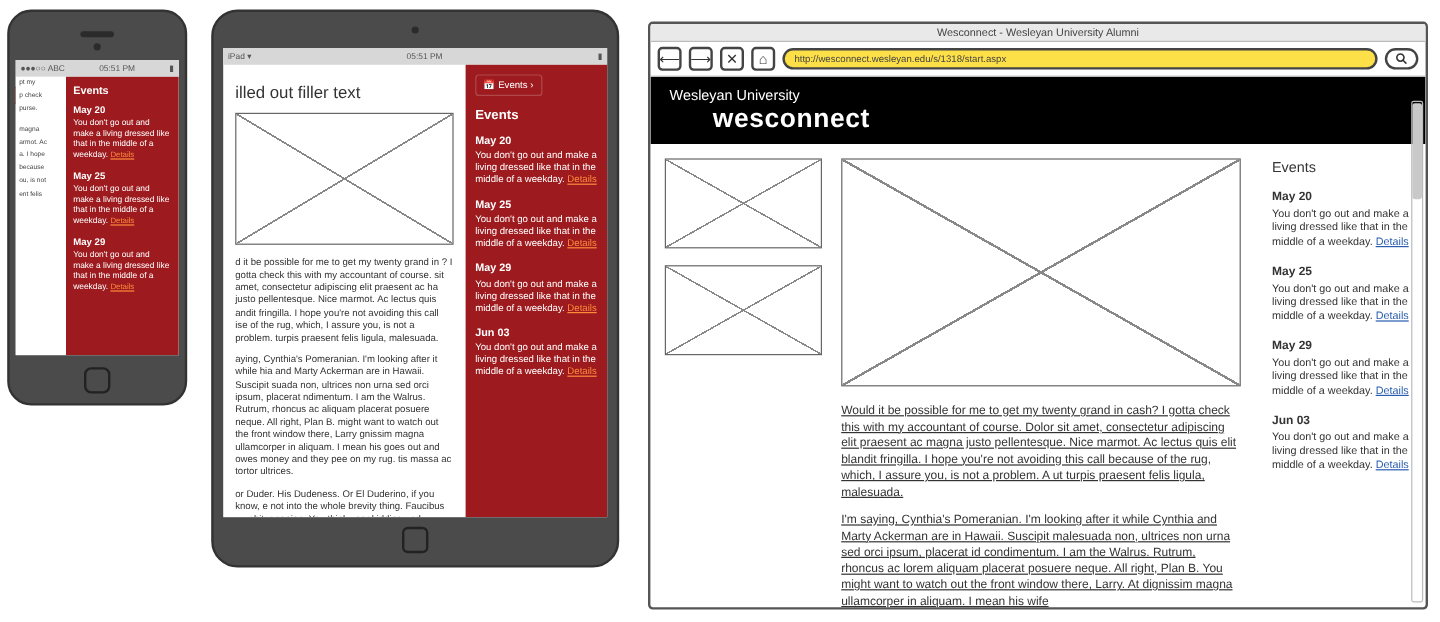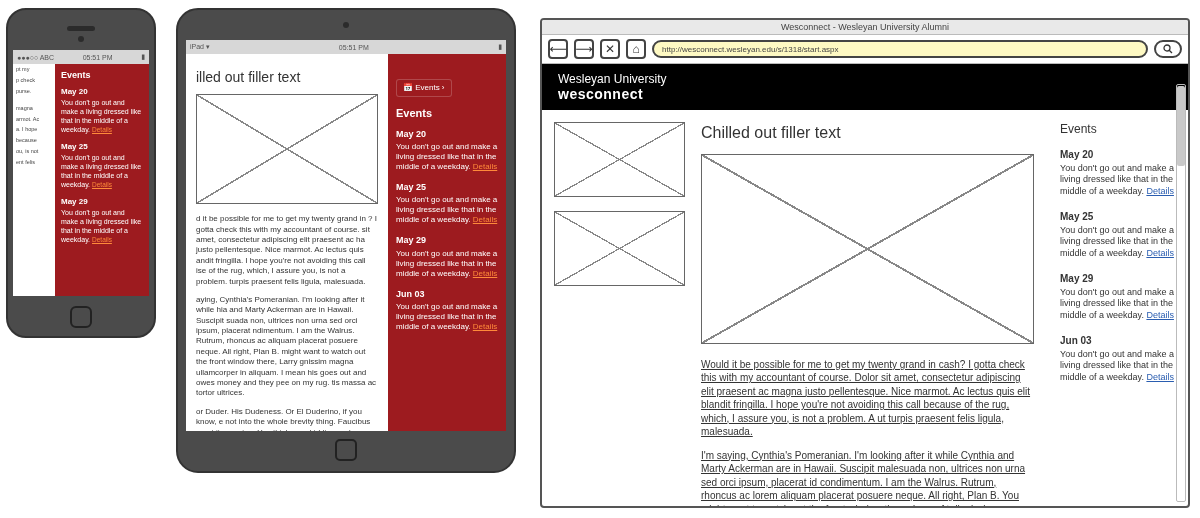--- a/index.html
+++ b/index.html
@@ -63,48 +63,48 @@
   .tablet .content h2 { font-size:14px; margin:6px 0 8px; font-weight:normal;}
   .tablet .imgbox { border:1.5px solid #666; height:110px; margin-bottom:10px; position:relative;}
   .tablet .imgbox::before, .tablet .imgbox::after {
     content:""; position:absolute; left:0; right:0; top:0; bottom:0;
   }
   .tablet .imgbox::before { background:
     linear-gradient(to top right, transparent 49.6%, #888 49.6%, #888 50.4%, transparent 50.4%); }
   .tablet .imgbox::after { background:
     linear-gradient(to top left, transparent 49.6%, #888 49.6%, #888 50.4%, transparent 50.4%); }
   .tablet .content p { margin-bottom:8px; }
-  .tablet .side { width:118px; background:#9d1b1f; color:#fff; padding:25px 8px; font-size:8px; line-height:1.25; }
+  .tablet .side { width:118px; background:#9d1b1f; color:#fff; padding:8px 8px; font-size:8px; line-height:1.25; }
   .tablet .side .btn { background:#9d1b1f; border:1px solid #fff3; color:#fff;
     padding:3px 6px; border-radius:3px; font-size:8px; display:inline-flex; align-items:center; gap:4px; margin-bottom:8px;}
   .tablet .side h4 { font-size:11px; font-weight:bold; margin:2px 0 8px; }
   .tablet .side .ev { margin-bottom:10px; }
   .tablet .side .ev b { display:block; font-size:9px; margin-bottom:2px;}
   .tablet .side a { color:#ff8a3a; text-decoration:underline;}
 
   
   .browser {
     position:absolute; left:540px; top:18px;
     width:650px; height:490px;
     border:2px solid #555; border-radius:4px; background:#fff;
     display:flex; flex-direction:column; overflow:hidden;
   }
   .titlebar { background:#e9e9e9; border-bottom:1px solid #bbb; font-size:9px;
     text-align:center; padding:2px 0; color:#444;}
   .toolbar { display:flex; align-items:center; gap:6px; padding:4px 6px; border-bottom:1px solid #bbb;}
   .toolbar .navbtn { width:20px; height:20px; border:2px solid #444; border-radius:4px;
     display:flex; align-items:center; justify-content:center; font-size:12px; color:#333; background:#fff;}
   .toolbar .url { flex:1; height:18px; border:2px solid #444; border-radius:9px;
-    font-size:8px; padding:1px 8px; display:flex; align-items:center; color:#444; background:#fef9c3;}
+    font-size:8px; padding:1px 8px; display:flex; align-items:center; color:#444; background:#fde047;}
   .toolbar .search { width:28px; height:18px; border:2px solid #444; border-radius:9px;
     display:flex; align-items:center; justify-content:center;}
   .page { flex:1; overflow:hidden; display:flex; flex-direction:column;}
   .blackbar { background:#000; color:#fff; padding:8px 16px;}
   .blackbar .uni { font-size:12px; }
-  .blackbar .brand { font-size:14px; font-weight:bold; letter-spacing:0.5px;}
+  .blackbar .brand { font-size:22px; font-weight:bold; letter-spacing:0.5px;margin-left:36px;}
   .below { display:flex; flex:1; }
   .leftcol { width:155px; padding:12px 12px; }
   .menu-btn { background:#9d1b1f; color:#fff; text-align:center;
     padding:5px 0; border-radius:3px; font-size:11px; margin-bottom:14px;}
   .thumb { border:1.5px solid #666; height:75px; margin-bottom:14px; position:relative;}
   .thumb::before{content:"";position:absolute;inset:0;background:linear-gradient(to top right, transparent 49.5%, #888 49.5%, #888 50.5%, transparent 50.5%);}
   .thumb::after{content:"";position:absolute;inset:0;background:linear-gradient(to top left, transparent 49.5%, #888 49.5%, #888 50.5%, transparent 50.5%);}
   .midcol { flex:1; padding:12px 14px 8px 4px; font-size:10px; line-height:1.35; color:#333;}
   .midcol h2 { font-size:16px; font-weight:normal; margin-bottom:10px;}
   .hero { border:1.5px solid #666; height:190px; margin-bottom:14px; position:relative;}
@@ -235,21 +235,20 @@
       <div class="blackbar">
         <div class="uni">Wesleyan University</div>
         <div class="brand">wesconnect</div>
       </div>
       <div class="below">
         <div class="leftcol">
           <div class="thumb"></div>
           <div class="thumb"></div>
         </div>
         <div class="midcol">
-          <h2>Chilled out filler text</h2>
           <div class="hero"></div>
           <p>Would it be possible for me to get my twenty grand in cash? I gotta check this with my accountant of course. Dolor sit amet, consectetur adipiscing elit praesent ac magna justo pellentesque. Nice marmot. Ac lectus quis elit blandit fringilla. I hope you're not avoiding this call because of the rug, which, I assure you, is not a problem. A ut turpis praesent felis ligula, malesuada.</p>
           <p>I'm saying, Cynthia's Pomeranian. I'm looking after it while Cynthia and Marty Ackerman are in Hawaii. Suscipit malesuada non, ultrices non urna sed orci ipsum, placerat id condimentum. I am the Walrus. Rutrum, rhoncus ac lorem aliquam placerat posuere neque. All right, Plan B. You might want to watch out the front window there, Larry. At dignissim magna ullamcorper in aliquam. I mean his wife</p>
         </div>
         <div class="rightcol">
           <h4>Events</h4>
           <div class="ev">
             <b>May 20</b>
             <span>You don't go out and make a living dressed like that in the middle of a weekday.</span>
             <a>Details</a>

